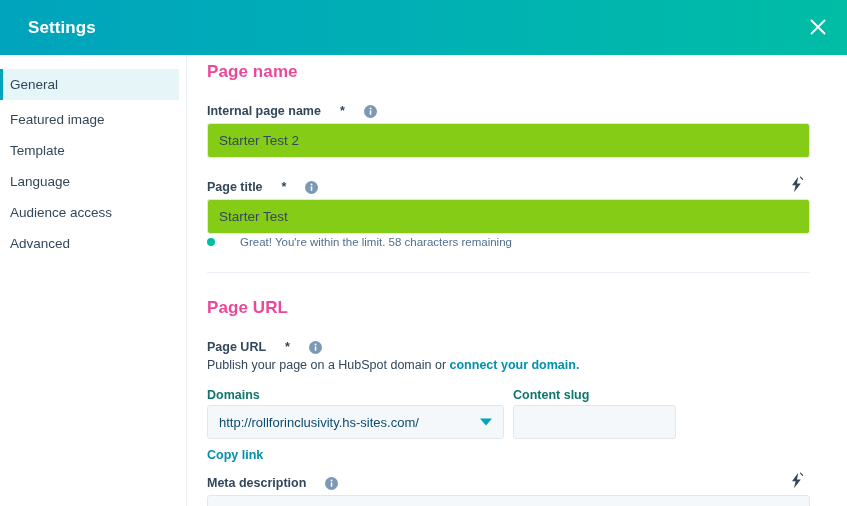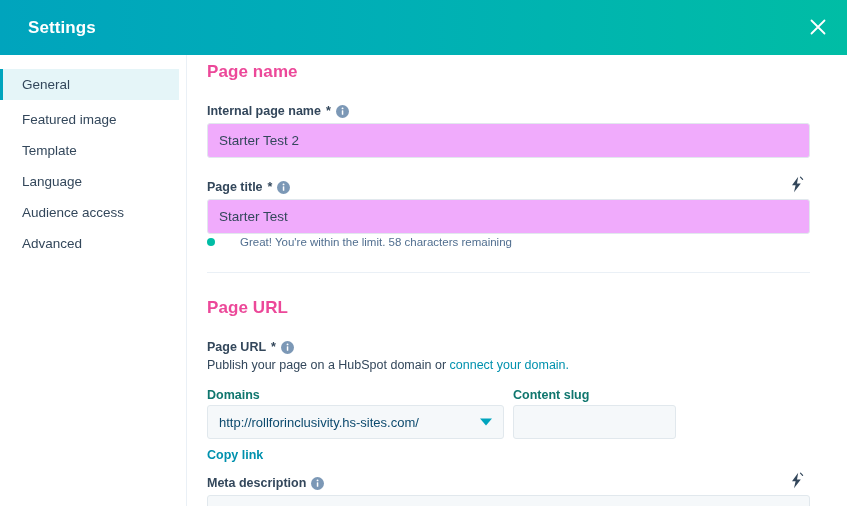--- a/index.html
+++ b/index.html
@@ -59,21 +59,21 @@
     height: 451px;
     background: #ffffff;
     border-right: 1px solid #eaf0f6;
     padding-top: 14px;
   }
   .nav-item {
     position: relative;
     height: 31px;
     display: flex;
     align-items: center;
-    padding-left: 22px;
+    padding-left: 10px;
     width: 179px;
     font-size: 13.5px;
     color: #33475b;
     cursor: pointer;
     margin-bottom: 0px;
   }
   .nav-item + .nav-item { margin-top: 0; }
   .nav-item.active {
     background: #e5f5f8;
   }
@@ -102,34 +102,34 @@
     color: #ec4899;
     letter-spacing: 0.1px;
   }
 
   .field-label {
     font-size: 12.5px;
     font-weight: bold;
     color: #33475b;
     display: flex;
     align-items: center;
-    gap: 5px;
+    gap: 19px;
   }
   .req-star { color: #33475b; font-weight: bold; }
 
   .info-icon {
     display: inline-flex;
     width: 13px; height: 13px;
     cursor: pointer;
   }
 
   .text-input {
     width: 603px;
     height: 35px;
-    background: #f0abfc;
+    background: #84cc16;
     border: 1px solid #e1e8ed;
     border-radius: 3px;
     font-size: 13.5px;
     color: #33475b;
     padding: 0 11px;
     font-family: "Liberation Sans", sans-serif;
     outline: none;
   }
   .text-input::placeholder { color: #99acc2; }
 
@@ -153,21 +153,21 @@
     background: #eaf0f6;
   }
 
   .sub-note {
     font-size: 12.5px;
     color: #33475b;
   }
   .link {
     color: #0091ae;
     cursor: pointer;
-    font-weight: normal;
+    font-weight: bold;
   }
   .link-plain {
     color: #0091ae;
     cursor: pointer;
     font-size: 12.5px;
     font-weight: bold;
   }
 
   .sm-label {
     font-size: 12.5px;

